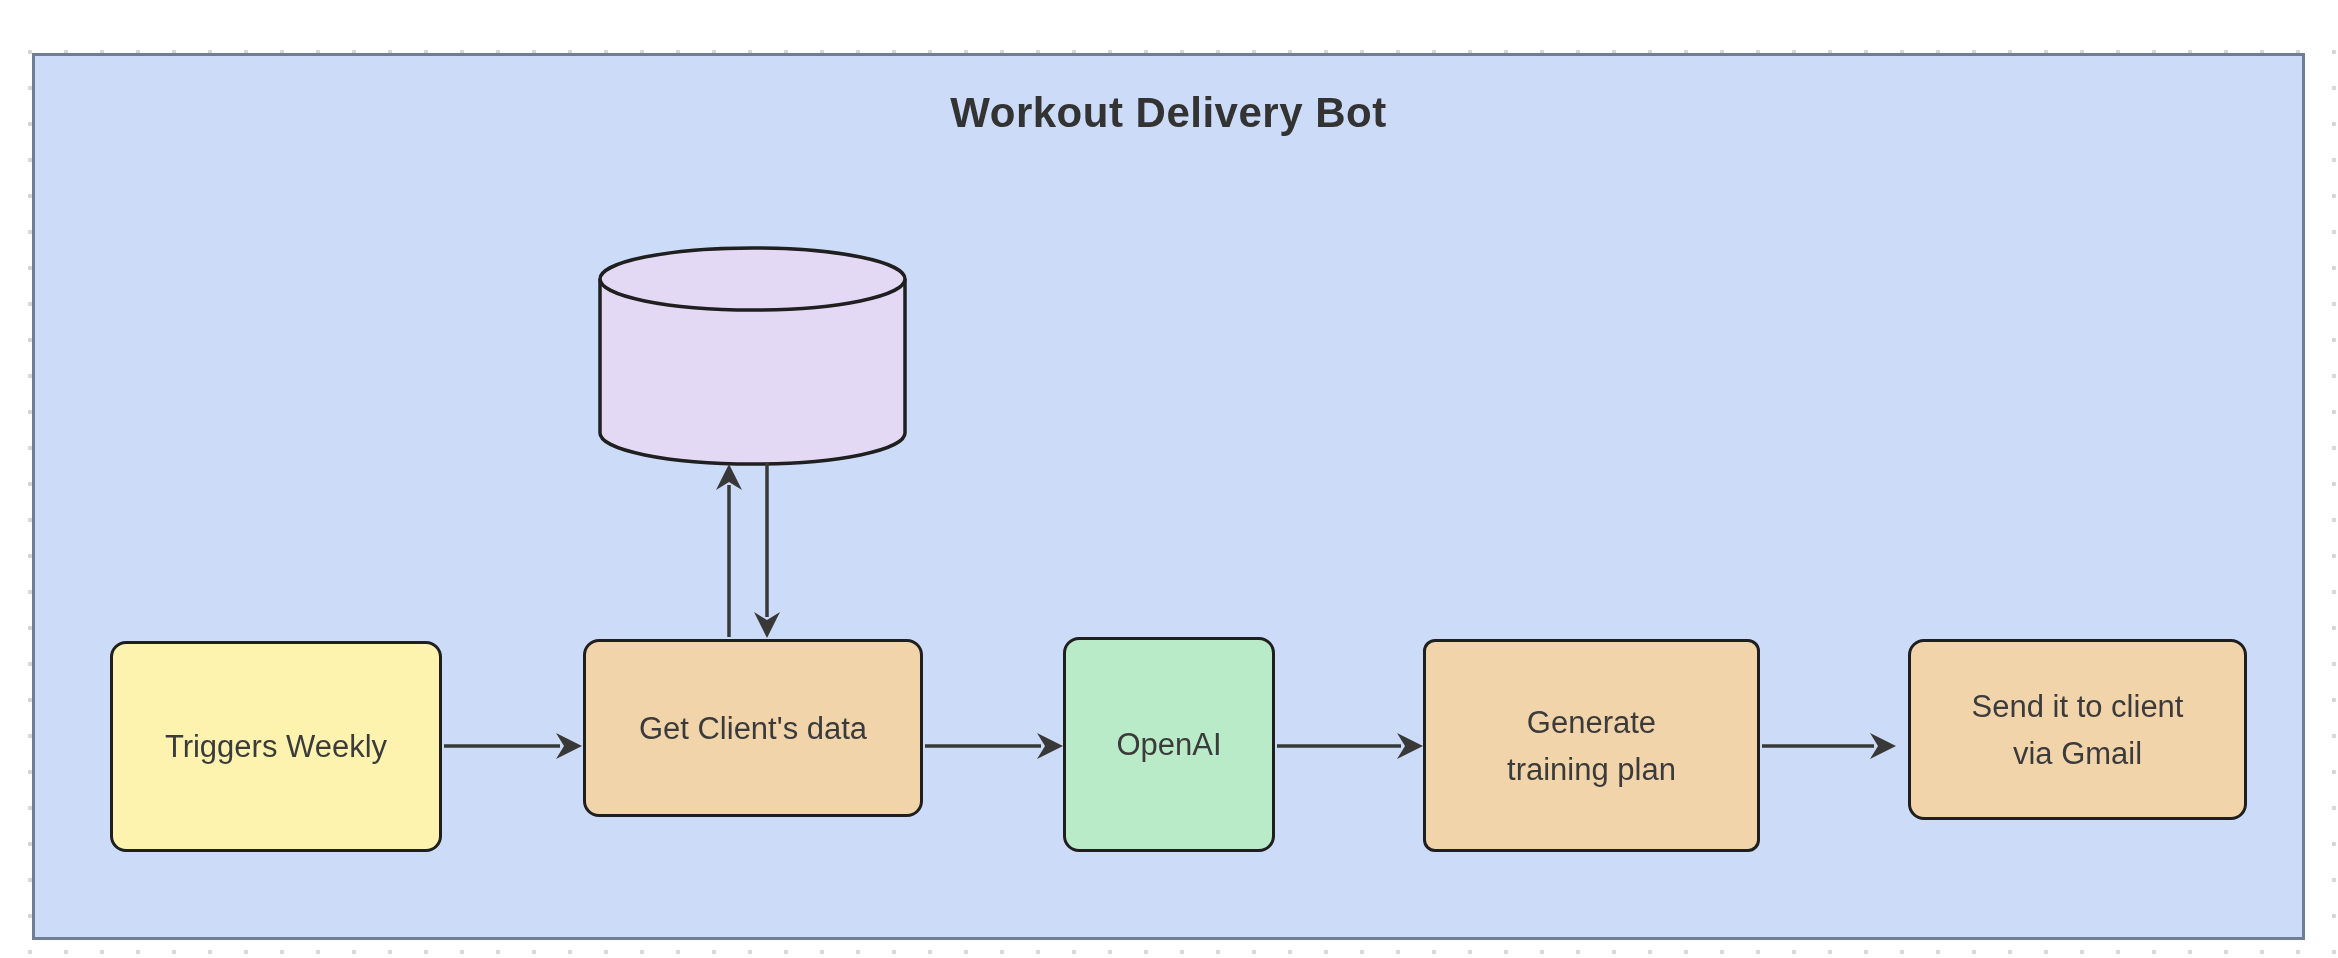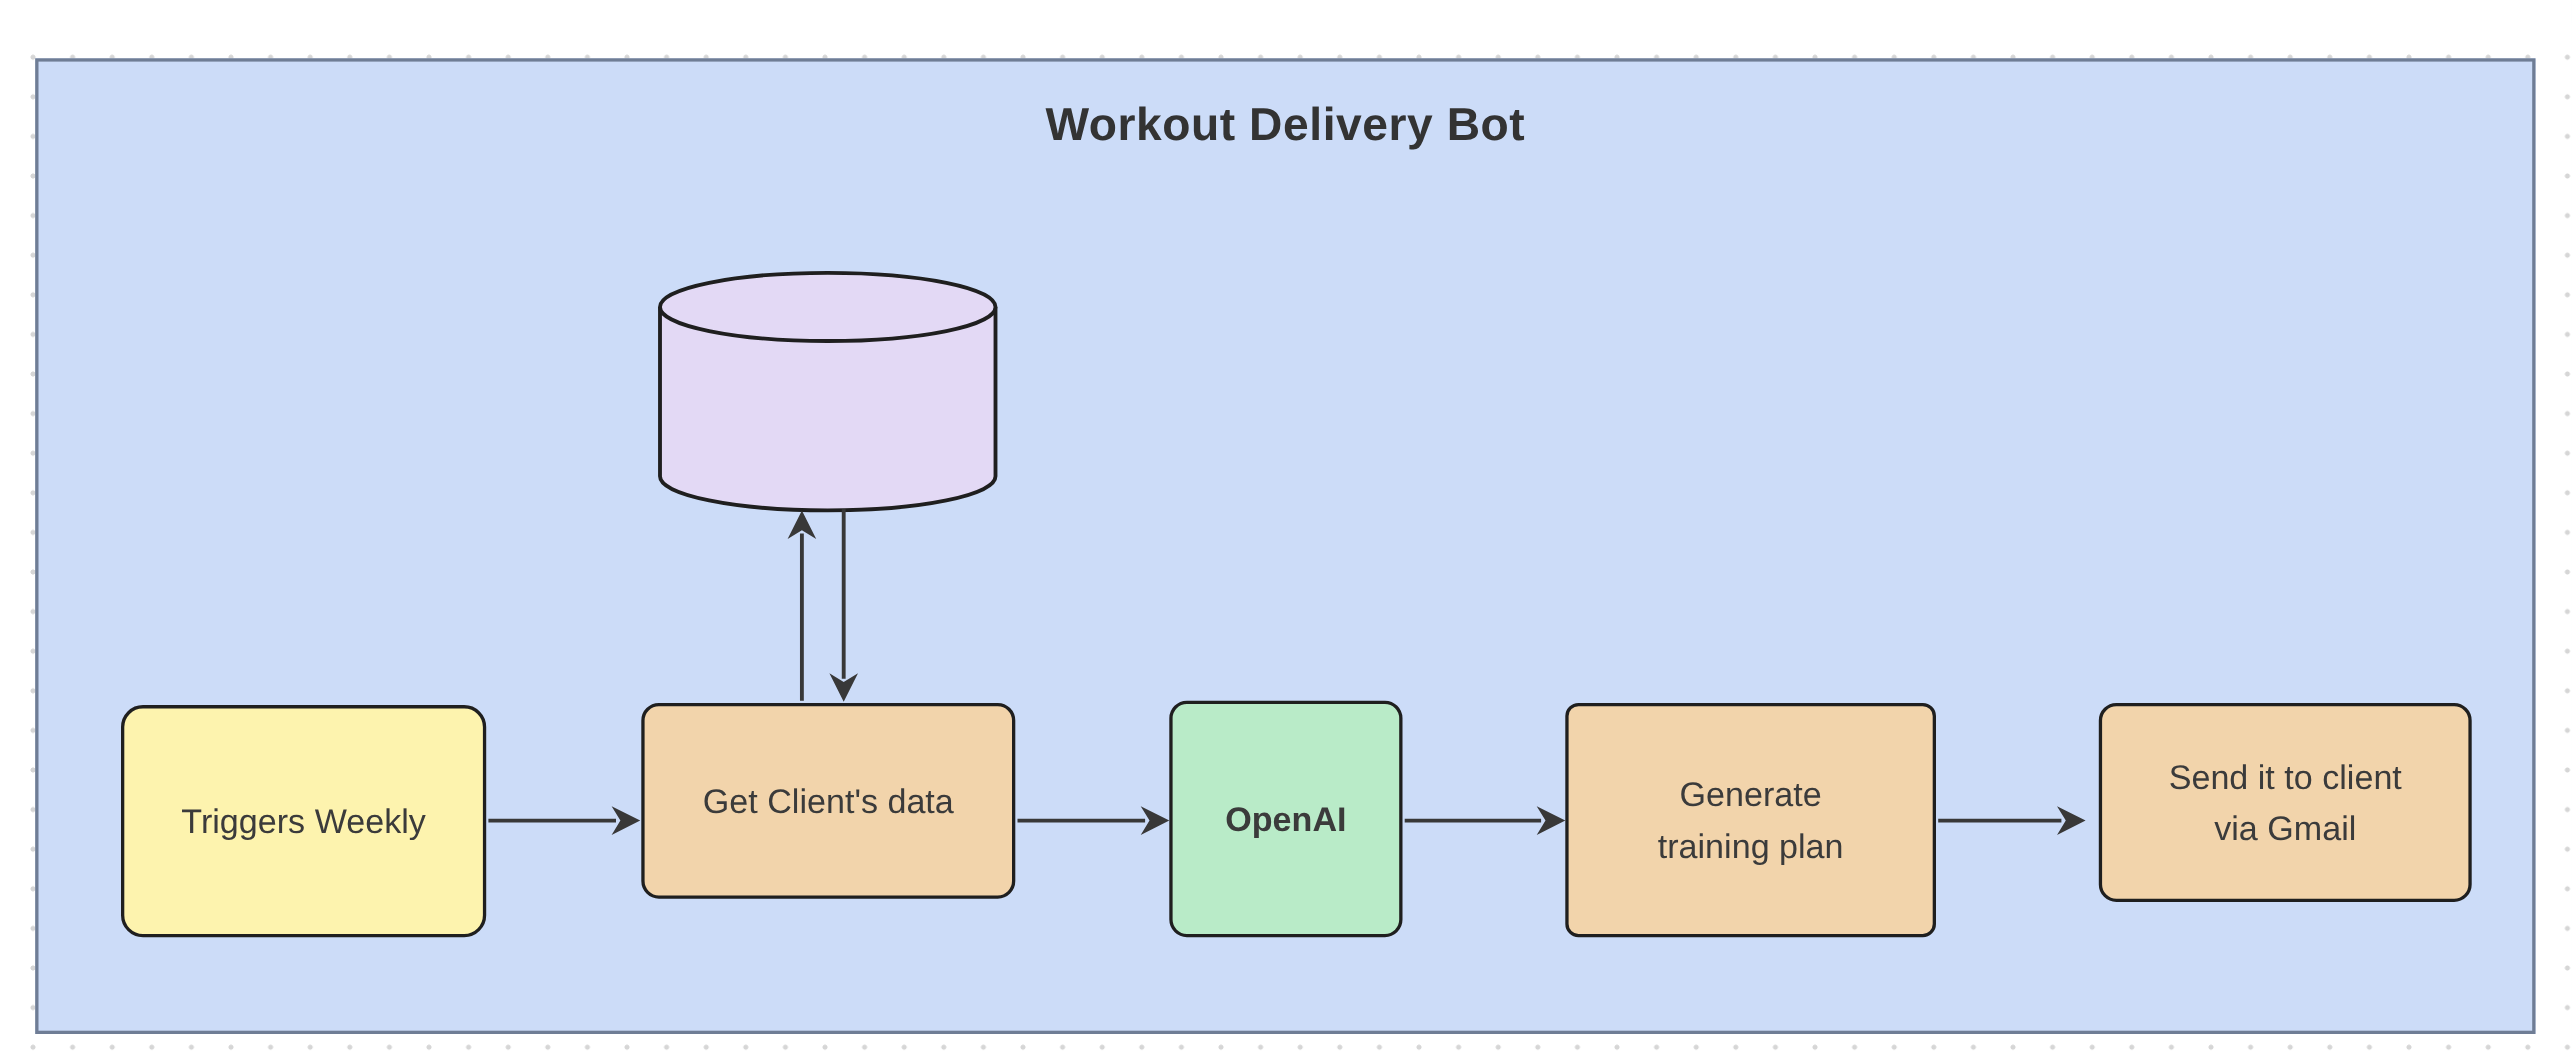--- a/index.html
+++ b/index.html
@@ -40,21 +40,21 @@
     border-radius: 16px;
     display: flex;
     align-items: center;
     justify-content: center;
     text-align: center;
     font-size: 31px;
     line-height: 47px;
     color: #3b3b3b;
     white-space: pre-line;
   }
-  .node-trigger  { left: 110px;  top: 620px; width: 332px; height: 211px; border-radius: 20px; }
+  .node-trigger  { left: 110px;  top: 620px; width: 332px; height: 211px; }
   .node-getdata  { left: 583px;  top: 618px; width: 340px; height: 178px; }
   .node-openai   { left: 1063px; top: 616px; width: 212px; height: 215px; }
   .node-generate { left: 1423px; top: 618px; width: 337px; height: 213px; border-radius: 12px; }
   .node-send     { left: 1908px; top: 618px; width: 339px; height: 181px; }
   .connector-layer {
     position: absolute;
     left: 0; top: 0;
     width: 2338px; height: 958px;
   }
   .cylinder-label {
@@ -121,21 +121,21 @@
 
 
   <div class="node node-trigger" style="background-color: rgb(253, 243, 174);">
     <span>Triggers Weekly</span>
   </div>
 
   <div class="node node-getdata" style="background-color: rgb(242, 212, 171);">
     <span>Get Client's data</span>
   </div>
 
-  <div class="node node-openai" style="background-color: rgb(185, 235, 200); font-weight: bold;">
+  <div class="node node-openai" style="background-color: rgb(185, 235, 200);">
     <span>OpenAI</span>
   </div>
 
   <div class="node node-generate" style="background-color: rgb(242, 212, 171);">
     <span>Generate
 training plan</span>
   </div>
 
   <div class="node node-send" style="background-color: rgb(242, 212, 171);">
     <span>Send it to client

